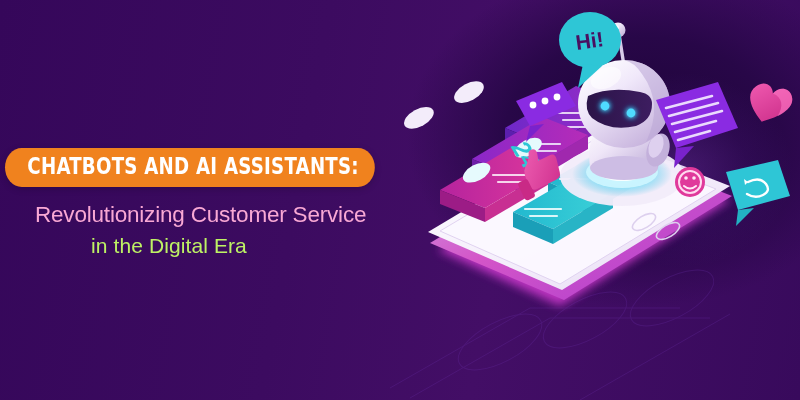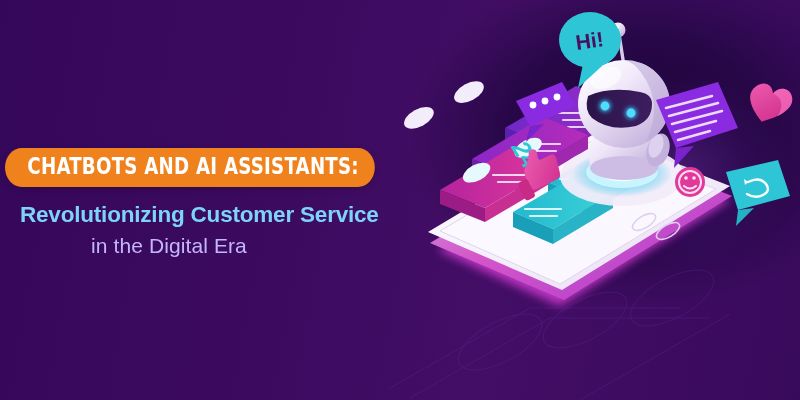--- a/index.html
+++ b/index.html
@@ -52,32 +52,32 @@
     white-space:nowrap;
     transform:scaleX(0.86);
     transform-origin:left center;
     font-family:"DejaVu Sans Condensed","Liberation Sans",sans-serif;
     box-shadow:0 2px 8px rgba(0,0,0,0.18);
   }
   .badge-inner { display:inline-block; transform:scaleX(1.0); }
 
   .headline {
     margin-top:16px;
-    margin-left:12px;
-    color:#7dd3fc;
+    margin-left:27px;
+    color:#f9a8d4;
     font-size:22.5px;
-    font-weight:bold;
+    font-weight:normal;
     letter-spacing:-0.2px;
     line-height:1.1;
     white-space:nowrap;
   }
   .subhead {
     margin-top:7px;
     margin-left:27px;
-    color:#c4b5fd;
+    color:#bef264;
     font-size:21px;
     font-weight:300;
     letter-spacing:0.1px;
     line-height:1.1;
     padding-left:56px;
     white-space:nowrap;
   }
 
   
   .art { position:absolute; left:400px; top:0; width:400px; height:400px; }

